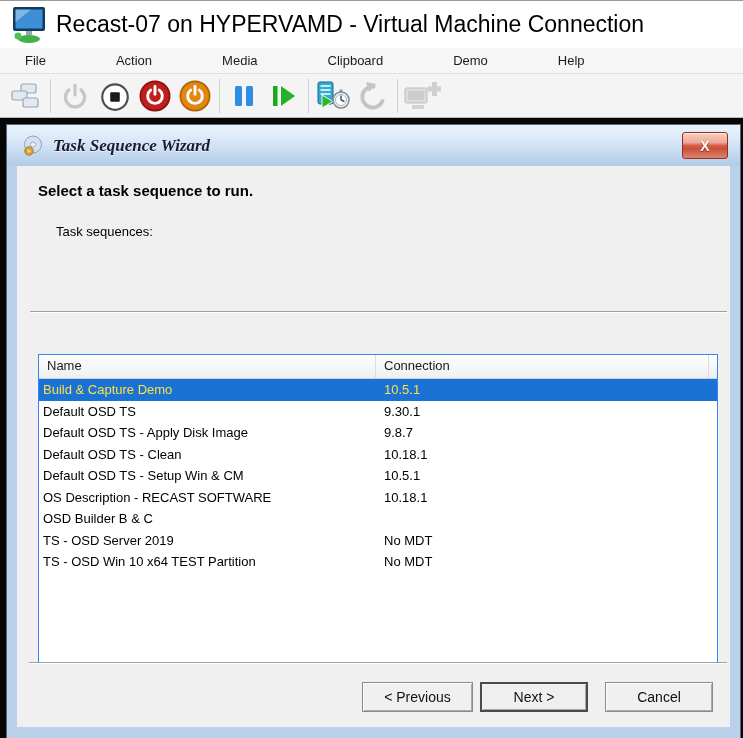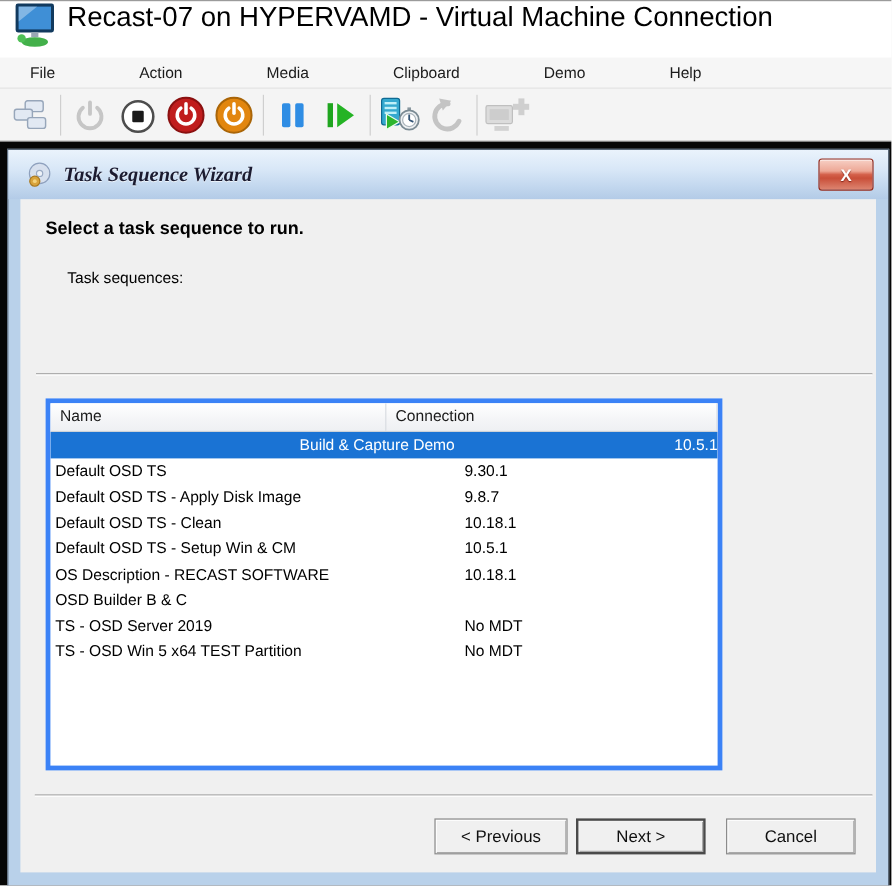--- a/index.html
+++ b/index.html
@@ -1,20 +1,20 @@
 <!DOCTYPE html>
 <html><head>
 <meta charset="utf-8">
 <style>
   html,body{margin:0;padding:0;}
   body{width:743px;height:738px;overflow:hidden;background:#fff;
        font-family:"Liberation Sans","DejaVu Sans",sans-serif;position:relative;}
 
   
-  .titlebar{height:48px;display:flex;padding-left:9px;background:#fff;box-sizing:border-box;border-top:1px solid #9b9b9b;}
+  .titlebar{height:48px;display:flex;align-items:center;padding-left:9px;background:#fff;box-sizing:border-box;border-top:1px solid #9b9b9b;}
   .win-title{font-size:23px;color:#000;margin-left:9px;white-space:nowrap;}
   .menubar{height:26px;background:#f6f6f6;display:flex;align-items:center;padding-left:14px;border-bottom:1px solid #e0e0e0;box-sizing:border-box;gap:48px;}
   .menu-item{font-size:13px;color:#1b1b1b;padding:4px 11px;cursor:default;}
   .toolbar{height:44px;background:#f4f4f4;display:flex;align-items:center;padding-left:6px;border-bottom:1px solid #bcbcbc;box-sizing:border-box;}
   .tbtn{width:40px;height:40px;display:flex;align-items:center;justify-content:center;background:transparent;border:none;padding:0;}
   .tsep{width:1px;height:34px;background:#cfcfcf;margin:0 4px;}
 
   
   .vmscreen{position:absolute;left:0;top:118px;width:743px;height:620px;background:#060606;}
 
@@ -31,30 +31,30 @@
   .close-x{color:#fff;font-weight:bold;font-size:14px;line-height:1;text-shadow:0 1px 1px rgba(110,20,10,.8);}
   .dlg-body{position:absolute;left:10px;right:10px;top:41px;bottom:11px;background:#f0f0f0;}
 
   .heading{position:absolute;left:21px;top:16px;font-size:15px;font-weight:bold;color:#000;}
   .list-label{position:absolute;left:39px;top:58px;font-size:13px;color:#000;}
   .hsep{position:absolute;height:0;border-top:1px solid #9e9e9e;border-bottom:1px solid #fff;}
   .sep1{left:13px;right:3px;top:145px;}
   .sep2{left:12px;right:3px;top:496px;}
 
   
-  .listview{position:absolute;left:21px;top:166px;width:564px;height:310px;background:#fff;
-            border:4px solid #3b82f6;box-sizing:border-box;overflow:hidden;}
+  .listview{position:absolute;left:21px;top:188px;width:680px;height:310px;background:#fff;
+            border:1px solid #3b82f6;box-sizing:border-box;overflow:hidden;}
   .lv-header{display:flex;height:23px;border-bottom:1px solid #cdd2d8;
             background:linear-gradient(#ffffff,#f4f5f7 60%,#eef0f3);}
   .lv-hcell{font-size:13px;line-height:22px;color:#1a1a1a;padding-left:8px;box-sizing:border-box;
             border-right:1px solid #d9dce1;white-space:nowrap;}
   .lv-hcell.name{width:337px;}
   .lv-hcell.desc{width:333px;}
   .lv-row{display:flex;height:21.5px;line-height:21.5px;font-size:13px;color:#000;cursor:default;}
-  .lv-row.selected{background:#1a73d4;color:#ffffff;text-align:right;}
+  .lv-row.selected{background:#1a73d4;color:#fde047;}
   .lv-cell{white-space:nowrap;overflow:hidden;box-sizing:border-box;}
   .lv-cell.name{width:337px;padding-left:4px;}
   .lv-cell.desc{flex:1;padding-left:8px;}
 
   
   .btn{position:absolute;top:516px;height:30px;background:#f0f0f0;border:1px solid #8b8b8b;
        box-shadow:inset 1px 1px 0 #ffffff,inset -1px -1px 0 #a9a9a9;
        font-family:"Liberation Sans",sans-serif;font-size:14px;color:#101010;padding:0;cursor:default;}
   .btn.prev{left:345px;width:111px;}
   .btn.next{left:463px;width:108px;border:2px solid #4a4a4a;
@@ -220,21 +220,21 @@
             </div>
             <div class="lv-row">
               <div class="lv-cell name">OSD Builder B &amp; C</div>
               <div class="lv-cell desc"></div>
             </div>
             <div class="lv-row">
               <div class="lv-cell name">TS - OSD Server 2019</div>
               <div class="lv-cell desc">No MDT</div>
             </div>
             <div class="lv-row">
-              <div class="lv-cell name">TS - OSD Win 5 x64 TEST Partition</div>
+              <div class="lv-cell name">TS - OSD Win 10 x64 TEST Partition</div>
               <div class="lv-cell desc">No MDT</div>
             </div>
           </div>
       </div>
 
       <div class="hsep sep2"></div>
       <button class="btn prev">&lt; Previous</button>
       <button class="btn next">Next &gt;</button>
       <button class="btn cancel">Cancel</button>
     </div>

